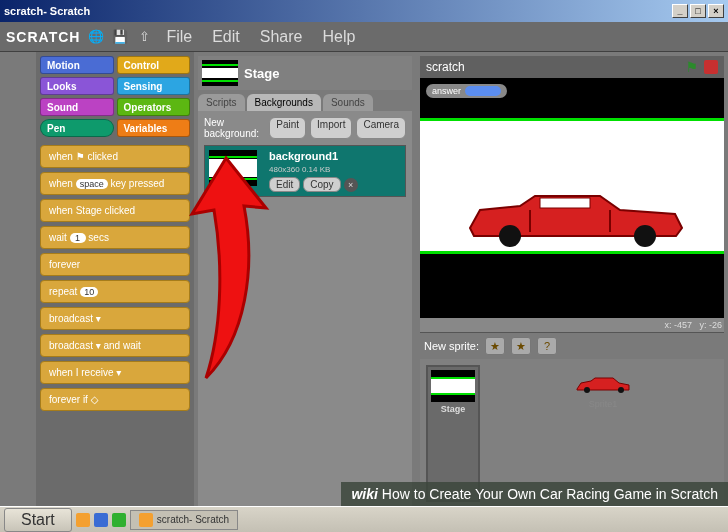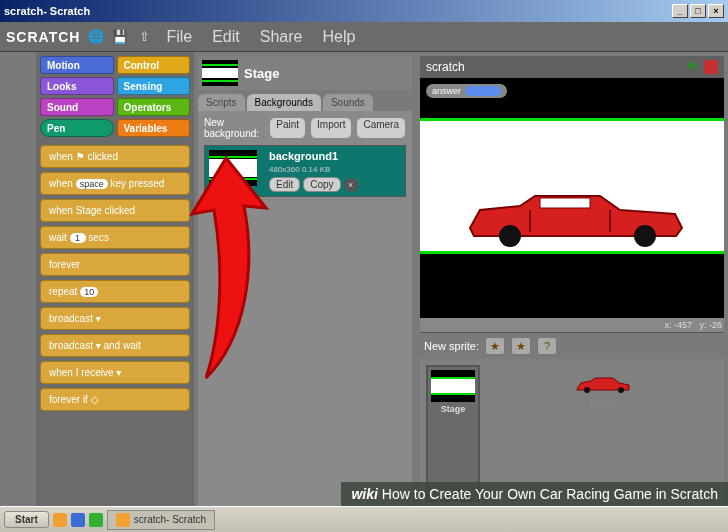--- a/index.html
+++ b/index.html
@@ -63,21 +63,21 @@
 .sprite-area { display: flex; gap: 8px; padding: 6px; background: #808080; flex: 1; }
 .sprite-pane { flex: 1; display: flex; flex-direction: column; align-items: center; justify-content: flex-start; padding: 10px; gap: 4px; }
 .sprite-thumb { width: 60px; height: 20px; }
 .sprite-name { color: #888; font-size: 9px; }
 .stage-thumb-box { width: 54px; border: 2px solid #555; padding: 3px; background: #6a6a6a; display: flex; flex-direction: column; align-items: center; gap: 2px; }
 .stage-thumb-box .thumb { width: 44px; height: 32px; background: #000; display: flex; flex-direction: column; justify-content: center; }
 .stage-thumb-box .thumb .g { height: 2px; background: #00e000; }
 .stage-thumb-box .thumb .w { height: 14px; background: #fff; }
 .stage-thumb-box .lbl { color: #ddd; font-size: 9px; font-weight: bold; }
 .taskbar { position: absolute; bottom: 0; left: 0; right: 0; height: 26px; background: linear-gradient(to bottom, #d8d4c8, #c4c0b4); display: flex; align-items: center; padding: 0 4px; gap: 4px; border-top: 1px solid #fff; }
-.start-btn { background: linear-gradient(to bottom, #e8e4d8, #c8c4b8); border: 1px solid #888; border-radius: 3px; padding: 2px 10px; font-size: 10px; font-weight: bold; color: #333; cursor: pointer; }
+.start-btn { background: linear-gradient(to bottom, #e8e4d8, #c8c4b8); border: 1px solid #888; border-radius: 3px; padding: 2px 16px; font-size: 16px; font-weight: normal; color: #333; cursor: pointer; }
 .task-item { background: #c4c0b4; border: 1px solid #888; padding: 2px 8px; font-size: 10px; color: #333; cursor: pointer; display: flex; align-items: center; gap: 4px; }
 .task-icon { width: 14px; height: 14px; background: #f4a030; border-radius: 2px; }
 .wiki-overlay { position: absolute; bottom: 26px; right: 0; background: rgba(60,70,60,0.85); color: #fff; font-size: 14px; padding: 4px 10px; display: flex; align-items: center; gap: 4px; }
 .wiki-logo { font-weight: bold; font-style: italic; }
 </style>
 </head>
 <body>
 
 <div class="titlebar">
   <span>scratch- Scratch</span>

